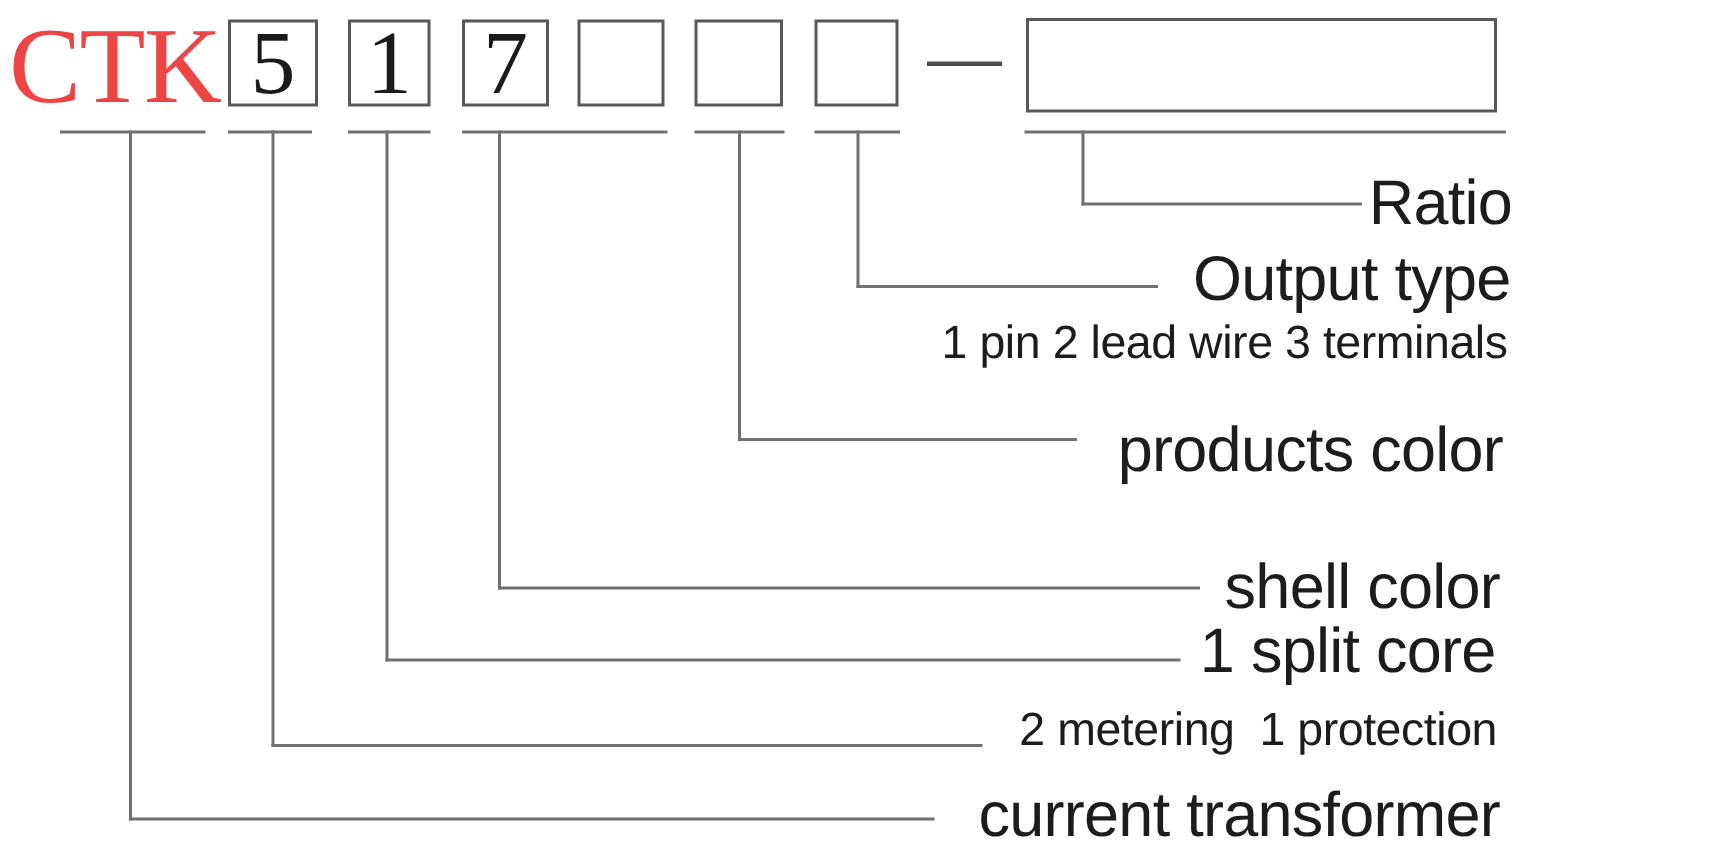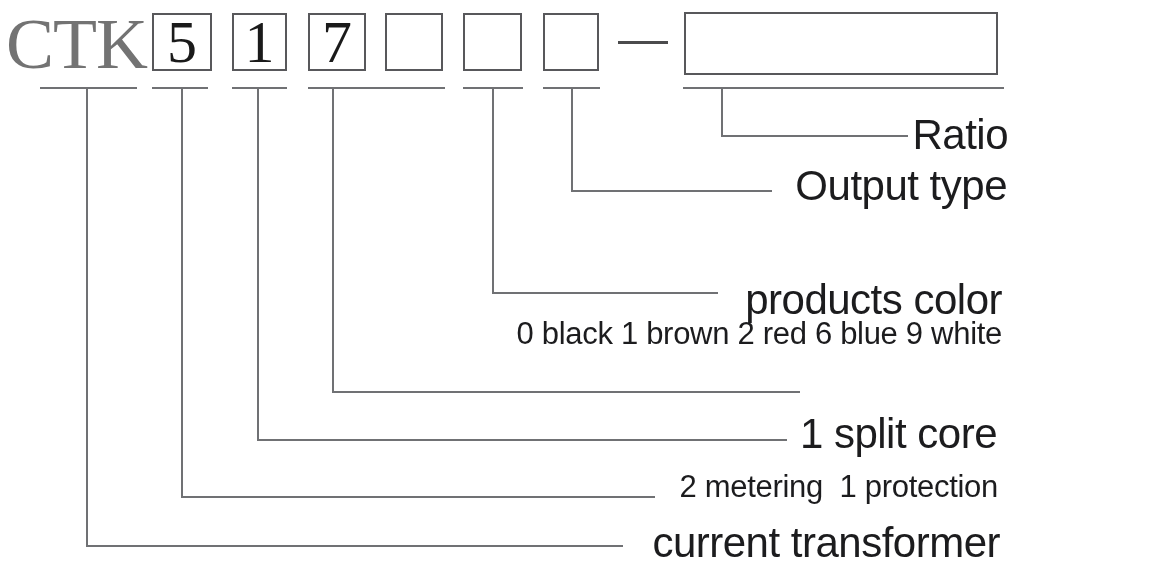--- a/index.html
+++ b/index.html
@@ -9,21 +9,21 @@
     background:#ffffff;
     overflow:hidden;
     font-family:"Liberation Sans",sans-serif;
     color:var(--txt,#1c1c1e);
   }
   
   .prefix{
     position:absolute;left:6px;top:8px;
     font-family:"Liberation Serif","DejaVu Serif",serif;
     font-size:72px;line-height:72px;font-weight:400;
-    letter-spacing:-1px;color:#737373;
+    letter-spacing:-1px;color:#ef4444;
   }
   .code-box{
     position:absolute;top:13px;height:58px;
     border:2px solid #58585b;background:#ffffff;
     display:flex;align-items:center;justify-content:center;
     font-family:"Liberation Serif","DejaVu Serif",serif;
     font-size:60px;color:#1a1a1a;box-sizing:border-box;
   }
   .code-box.wide{top:12px;height:63px;}
   
@@ -83,19 +83,20 @@
   <div class="ln h" style="left:721px;top:135px;width:187px;"></div>
   <div class="ln h" style="left:571px;top:190px;width:201px;"></div>
   <div class="ln h" style="left:492px;top:292px;width:226px;"></div>
   <div class="ln h" style="left:332px;top:391px;width:468px;"></div>
   <div class="ln h" style="left:257px;top:439px;width:530px;"></div>
   <div class="ln h" style="left:181px;top:496px;width:474px;"></div>
   <div class="ln h" style="left:86px;top:545px;width:537px;"></div>
 
   <div class="lbl big" style="right:142px;top:186px;">Output type</div>
   <div class="lbl big" style="right:141px;top:135px;">Ratio</div>
+  <div class="lbl small" style="right:144px;top:228px;">1 pin 2 lead wire 3 terminals</div>
   <div class="lbl big" style="right:147px;top:280px;margin-top:20px;">products color</div>
-  <div class="lbl small" style="right:147px;top:333px;">0 black 1 brown 2 red 6 blue 9 white</div>
+  <div class="lbl big" style="right:149px;top:391px;">shell color</div>
   <div class="lbl big" style="right:152px;top:434px;">1 split core</div>
   <div class="lbl small" style="right:151px;top:486px;">2 metering  1 protection</div>
   <div class="lbl big" style="right:149px;top:543px;">current transformer</div>
 
 </div>
 
 </body></html>

